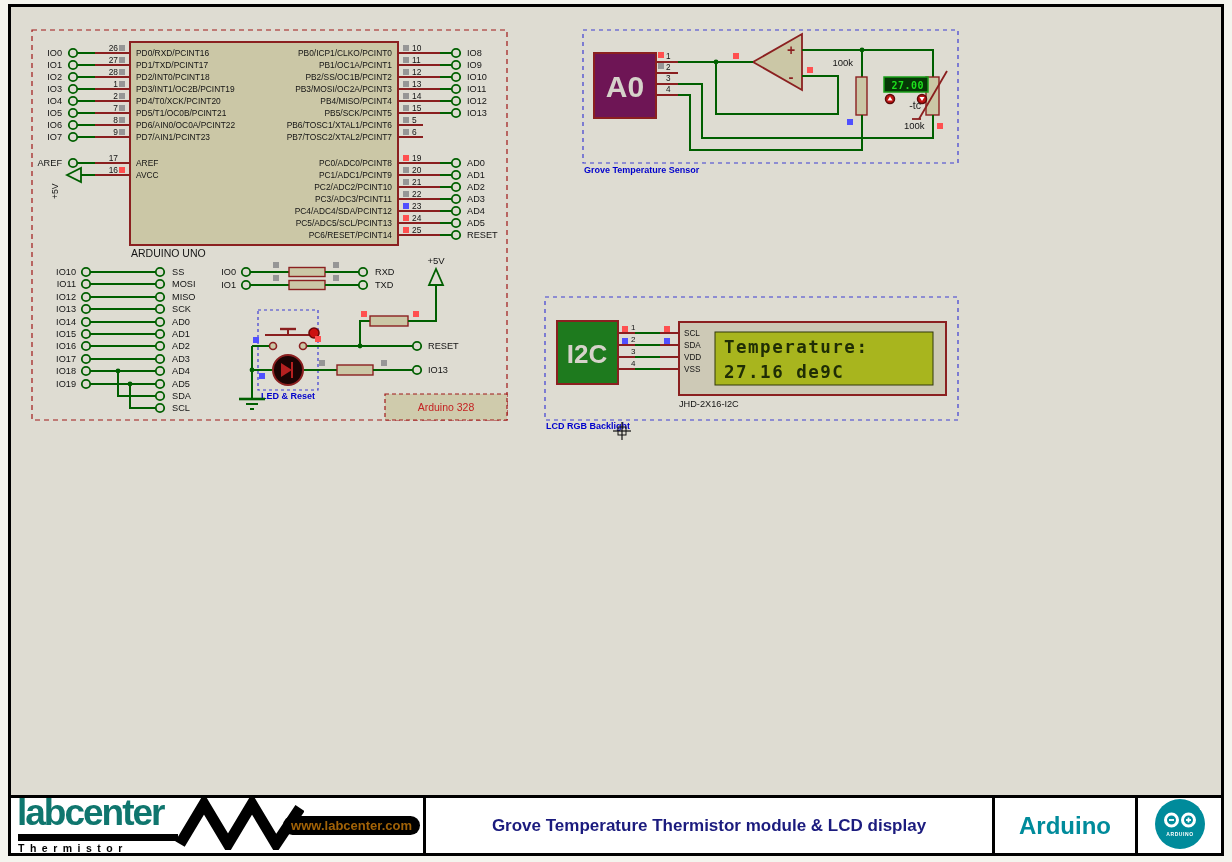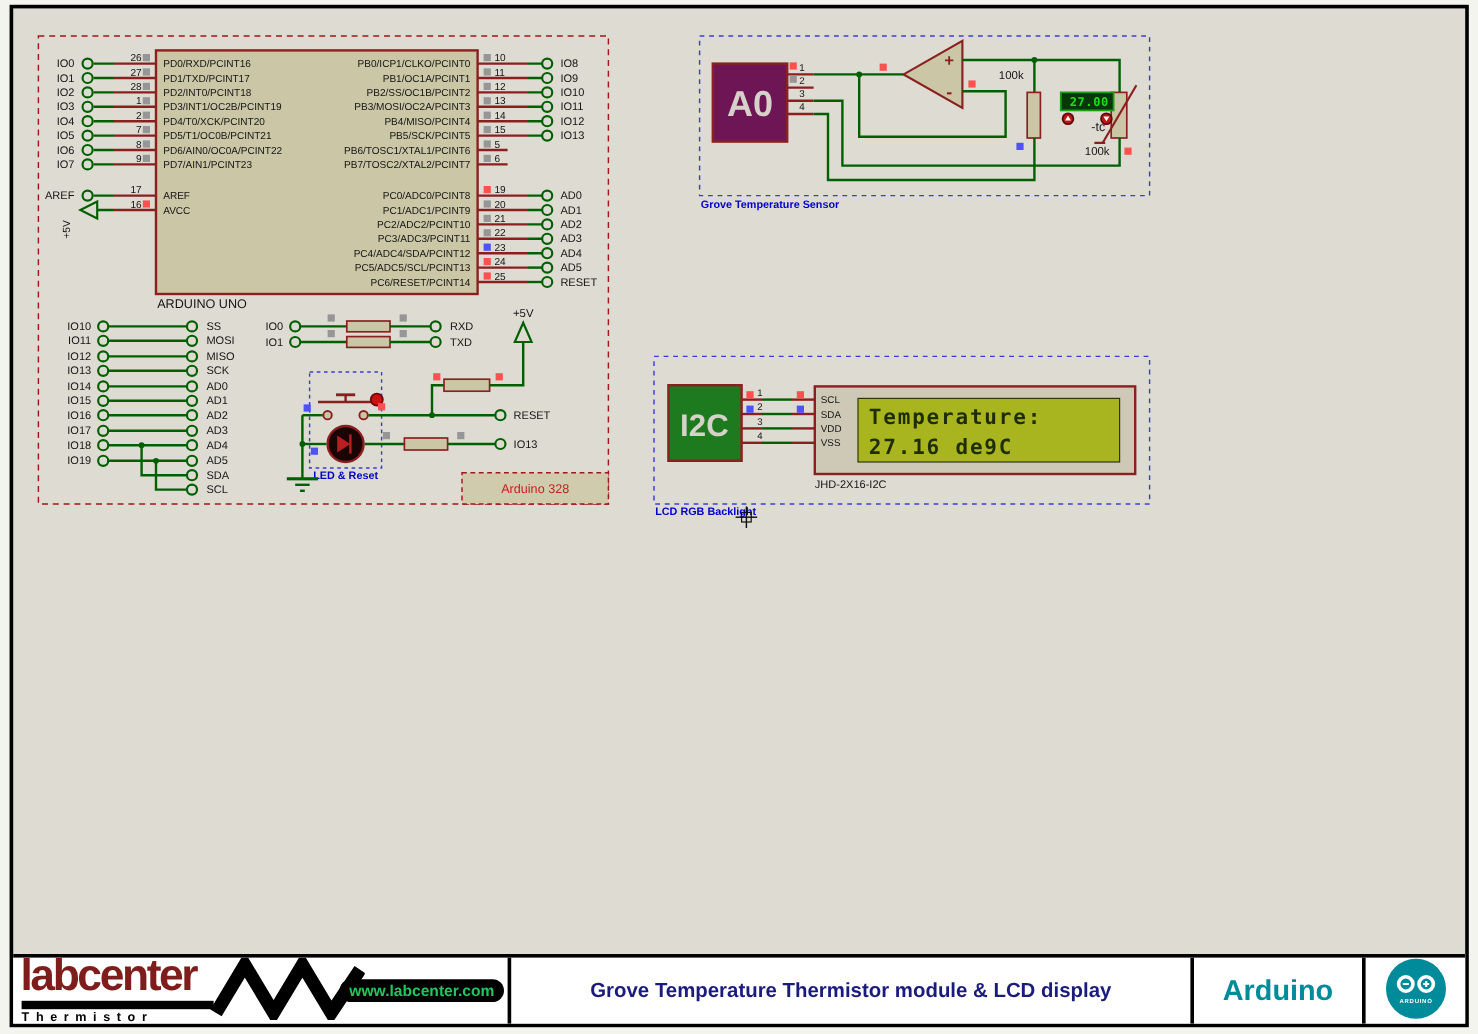--- a/index.html
+++ b/index.html
@@ -4,24 +4,24 @@
 <style>
   html,body{margin:0;padding:0;}
   body{width:1232px;height:862px;background:#f4f4ee;font-family:"Liberation Sans",sans-serif;position:relative;overflow:hidden;}
   .sheet{position:absolute;left:8px;top:4px;width:1216px;height:852px;border:3px solid #000;background:#dedcd2;box-sizing:border-box;}
   #schem{display:block;width:1210px;height:788px;}
   .t{font-family:"Liberation Sans",sans-serif;fill:#141414;}
   .footer{height:58px;border-top:3px solid #000;background:#fff;display:flex;box-sizing:border-box;}
   .fcell{border-right:3px solid #000;box-sizing:border-box;height:55px;}
   .fcell:last-child{border-right:none;}
   .logo-cell{width:415px;position:relative;overflow:hidden;}
-  .brand{position:absolute;left:6px;top:-6px;font-size:37px;font-weight:bold;letter-spacing:-2px;color:#7f1d1d;}
+  .brand{position:absolute;left:6px;top:-6px;font-size:37px;font-weight:bold;letter-spacing:-2px;color:#0f766e;}
   .brand-bar{position:absolute;left:7px;top:36px;width:160px;height:7px;background:#000;}
   .zigzag{position:absolute;left:163px;top:0px;}
-  .website{position:absolute;right:3px;top:18px;background:#000;color:#22c55e;border-radius:10px;font-size:13px;font-weight:bold;padding:2px 8px;}
+  .website{position:absolute;right:3px;top:18px;background:#000;color:#a16207;border-radius:10px;font-size:13px;font-weight:bold;padding:2px 8px;}
   .brand-sub{position:absolute;left:7px;top:44px;font-size:10.5px;font-weight:bold;letter-spacing:5.5px;color:#000;}
   .title-cell{flex:1;display:flex;align-items:center;justify-content:center;}
   .sheet-title{font-size:17px;font-weight:bold;}
   .platform-cell{width:143px;display:flex;align-items:center;justify-content:center;}
   .platform{font-size:24px;font-weight:bold;}
   .badge-cell{flex:0 0 auto;width:83px;display:flex;align-items:center;justify-content:center;}
 </style>
 </head>
 <body>
 

